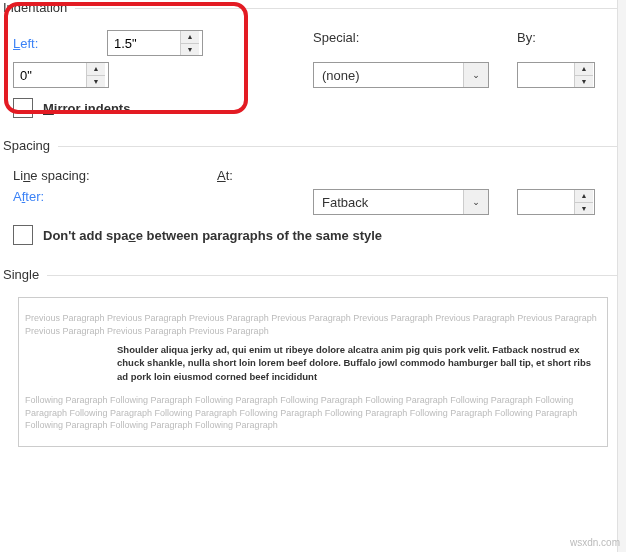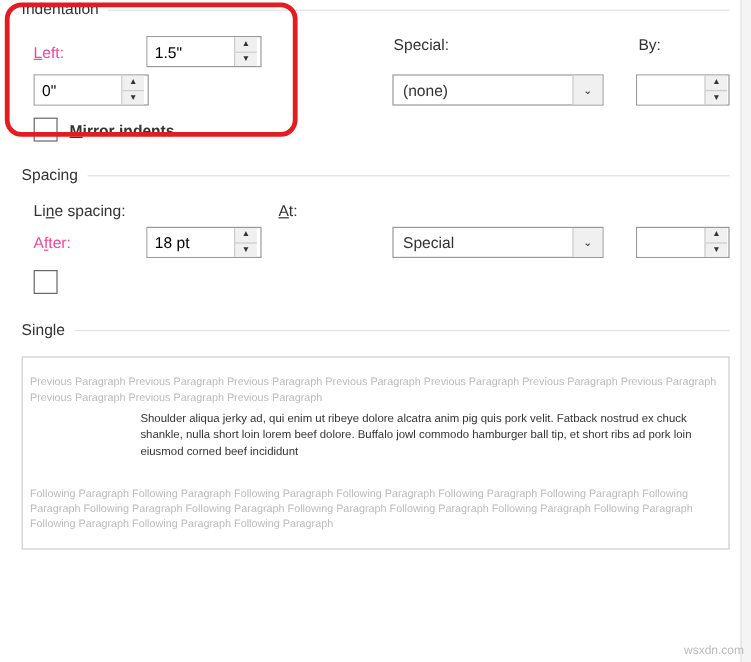--- a/index.html
+++ b/index.html
@@ -5,21 +5,21 @@
     body {
       font-family: "Segoe UI", Tahoma, sans-serif;
       font-size: 13px;
       color: #333;
       background: #fff;
       margin: 0;
       padding: 0;
       width: 626px;
     }
     .section {
-      padding: 0 18px;
+      padding: 0 3px;
     }
     .section-title {
       font-size: 13px;
       color: #333;
       margin: 12px 0 8px 0;
       padding-top: 4px;
     }
     .section-header {
       position: relative;
       height: 20px;
@@ -36,21 +36,21 @@
     .section-header .line {
       position: absolute;
       top: 8px;
       left: 0;
       right: 0;
       border-top: 1px solid #e0e0e0;
       z-index: -1;
     }
     .label {
       width: 94px;
-      color: #ec4899;
+      color: #3b82f6;
     }
     .label u { text-decoration: underline; }
     .spinner {
       display: flex;
       align-items: stretch;
       border: 1px solid #999;
       height: 24px;
       width: 94px;
       background: #fff;
     }
@@ -154,22 +154,23 @@
       border: 1px solid #ccc;
       margin: 8px 18px 18px 18px;
       padding: 14px 6px;
       font-size: 9px;
       line-height: 1.4;
       color: #aaa;
     }
     .preview-box .prev-gray { color: #bbb; margin-bottom: 6px; }
     .preview-box .sample {
       color: #333;
-      margin: 6px 0 22px 92px;
+      margin: 6px 0 11px 92px;
       font-size: 9.5px;
+      font-weight: bold;
     }
     .preview-box .follow-gray { color: #bbb; margin-top: 6px; }
     .watermark {
       position: fixed;
       right: 6px;
       bottom: 4px;
       font-size: 10px;
       color: #bbb;
     }
     .sidebar-line {
@@ -258,47 +259,41 @@
       <div>Li<u>n</u>e spacing:</div>
     </div>
     <div>
       <div><u>A</u>t:</div>
     </div>
   </div>
 
   <div class="two-col-row">
     <div class="fieldgroup" style="width:300px">
       <div class="label">A<u>f</u>ter:</div>
-      <div class="spinner">
-        <input type="text" value="18 pt" style="">
-        <div class="spin-btns">
-          <div class="sb">▲</div>
-          <div class="sb">▼</div>
-        </div>
-      </div>
     </div>
     <div class="fieldgroup" style="width:204px">
       <div class="dropdown">
-        <span>Special</span>
+        <span>Fatback</span>
         <div class="dd-btn">⌄</div>
       </div>
     </div>
     <div class="fieldgroup">
       <div class="small-spinner">
         <input type="text" value="" style="">
         <div class="spin-btns">
           <div class="sb">▲</div>
           <div class="sb">▼</div>
         </div>
       </div>
     </div>
   </div>
 
   <div class="checkbox-row">
     <div class="cb"></div>
+    <span>Don't add spa<u>c</u>e between paragraphs of the same style</span>
   </div>
 </div>
 
 <div class="section" style="margin-top:22px">
   <div class="section-header">
     <div class="line"></div>
     <div class="section-title">Single</div>
   </div>
 </div>
 

